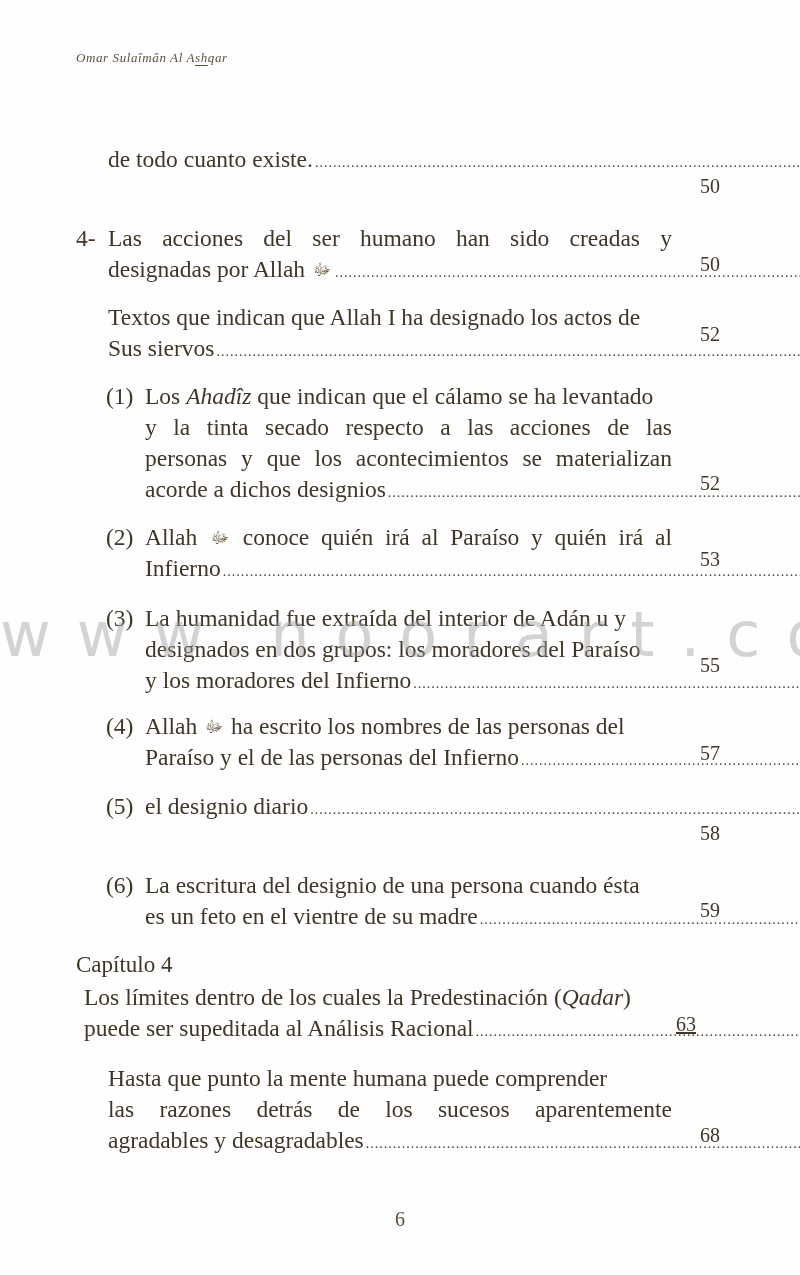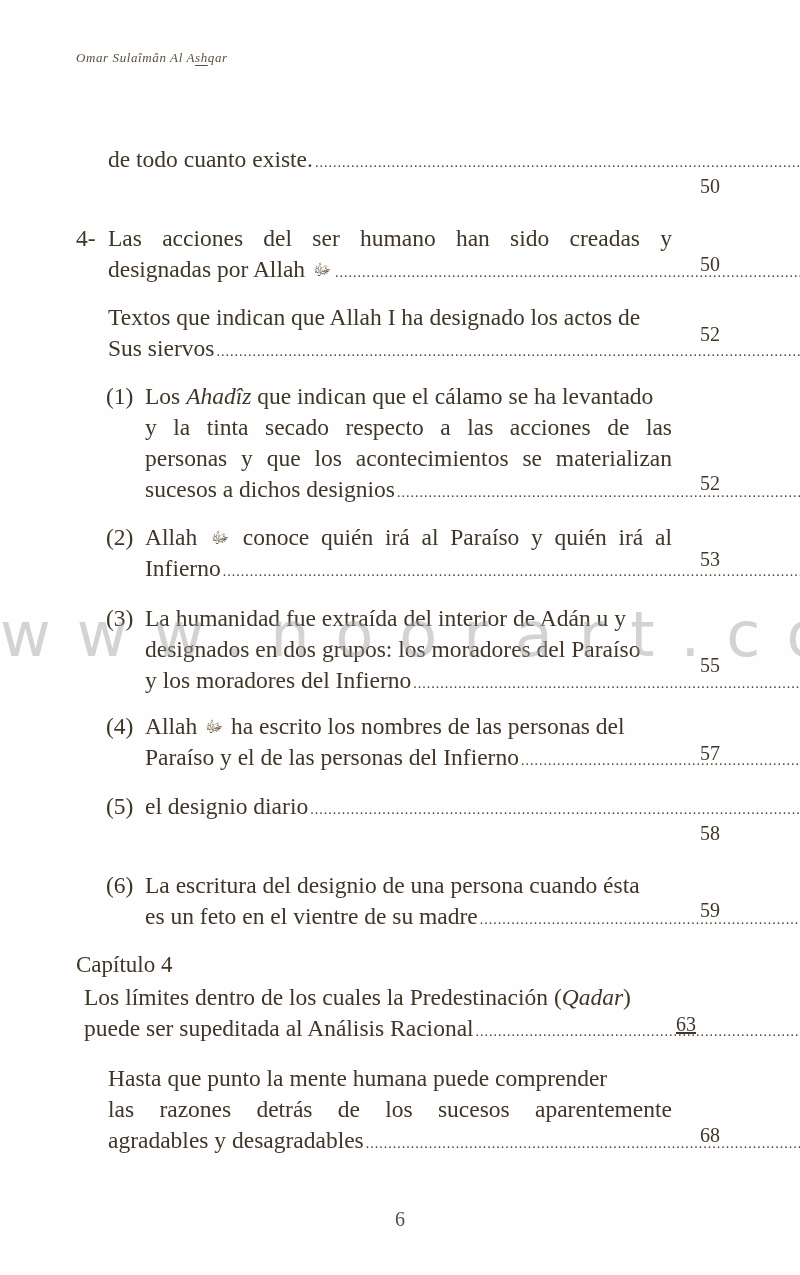--- a/index.html
+++ b/index.html
@@ -59,21 +59,21 @@
   <span class="line">Textos que indican que Allah I ha designado los actos de</span>
   <span class="line leader-line"><span class="txt">Sus siervos</span><span class="dots">................................................................................................................................................................</span></span>
 </div>
 <div class="page-num" style="left:700px; top:323px;">52</div>
 
 <div class="num-label entry" style="left:106px; top:381px;">(1)</div>
 <div class="entry" style="left:145px; top:381px; width:527px;">
   <span class="line"><span>Los</span> <span class="ital">Ahadîz</span> <span>que indican que el cálamo se ha levantado</span></span>
   <span class="line justify">y la tinta secado respecto a las acciones de las</span>
   <span class="line justify">personas y que los acontecimientos se materializan</span>
-  <span class="line leader-line"><span class="txt">sucesos a dichos designios</span><span class="dots">................................................................................................................................................................</span></span>
+  <span class="line leader-line"><span class="txt">acorde a dichos designios</span><span class="dots">................................................................................................................................................................</span></span>
 </div>
 <div class="page-num" style="left:700px; top:472px;">52</div>
 
 <div class="num-label entry" style="left:106px; top:522px;">(2)</div>
 <div class="entry" style="left:145px; top:522px; width:527px;">
   <span class="line justify"><span>Allah</span> <span class="glyph">ﷻ</span> <span>conoce quién irá al Paraíso y quién irá al</span></span>
   <span class="line leader-line"><span class="txt">Infierno</span><span class="dots">................................................................................................................................................................</span></span>
 </div>
 <div class="page-num" style="left:700px; top:548px;">53</div>
 

